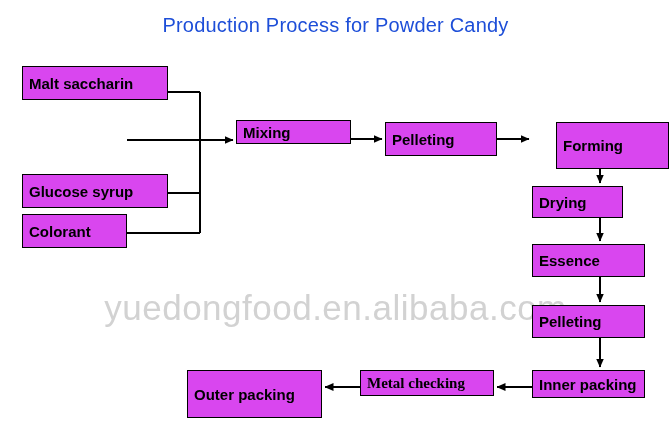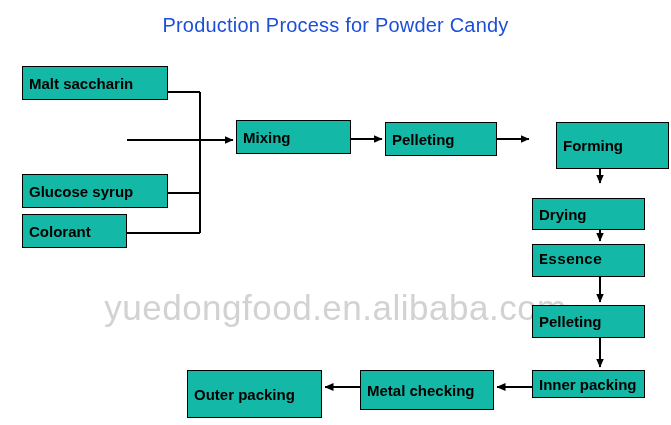--- a/index.html
+++ b/index.html
@@ -47,21 +47,21 @@
     color: #d2d2d2;
     letter-spacing: 0.5px;
     white-space: nowrap;
     pointer-events: none;
     user-select: none;
   }
   .node-box {
     position: absolute;
     box-sizing: border-box;
     border: 1px solid #000000;
-    background: #14b8a6;
+    background: #d946ef;
     display: flex;
     align-items: center;
   }
   .node-label {
     font-size: 15px;
     font-weight: 700;
     color: #000000;
     padding-left: 6px;
     white-space: nowrap;
     line-height: 1;
@@ -134,49 +134,49 @@
 
 
   <div class="node-box" style="left:22px; top:174px; width:146px; height:34px;">
     <span class="node-label">Glucose syrup</span>
   </div>
 
   <div class="node-box" style="left:22px; top:214px; width:105px; height:34px;">
     <span class="node-label">Colorant</span>
   </div>
 
-  <div class="node-box" style="left:236px; top:120px; width:115px; height:34px;">
+  <div class="node-box" style="left:236px; top:120px; width:115px; height:24px;">
     <span class="node-label">Mixing</span>
   </div>
 
   <div class="node-box" style="left:385px; top:122px; width:112px; height:34px;">
     <span class="node-label">Pelleting</span>
   </div>
 
   <div class="node-box" style="left:556px; top:122px; width:113px; height:47px;">
     <span class="node-label">Forming</span>
   </div>
 
-  <div class="node-box" style="left:532px; top:198px; width:113px; height:32px;">
+  <div class="node-box" style="left:532px; top:186px; width:91px; height:32px;">
     <span class="node-label">Drying</span>
   </div>
 
-  <div class="node-box" style="left:532px; top:244px; width:113px; height:33px;font-family:Liberation Mono, monospace;">
+  <div class="node-box" style="left:532px; top:244px; width:113px; height:33px;">
     <span class="node-label">Essence</span>
   </div>
 
   <div class="node-box" style="left:532px; top:305px; width:113px; height:33px;">
     <span class="node-label">Pelleting</span>
   </div>
 
   <div class="node-box" style="left:532px; top:370px; width:113px; height:28px;">
     <span class="node-label">Inner packing</span>
   </div>
 
-  <div class="node-box" style="left:360px; top:370px; width:134px; height:40px;">
+  <div class="node-box" style="left:360px; top:370px; width:134px; height:26px;font-family:Liberation Serif, serif;">
     <span class="node-label">Metal checking</span>
   </div>
 
   <div class="node-box" style="left:187px; top:370px; width:135px; height:48px;">
     <span class="node-label">Outer packing</span>
   </div>
 
 </div>
 
 </body></html>

